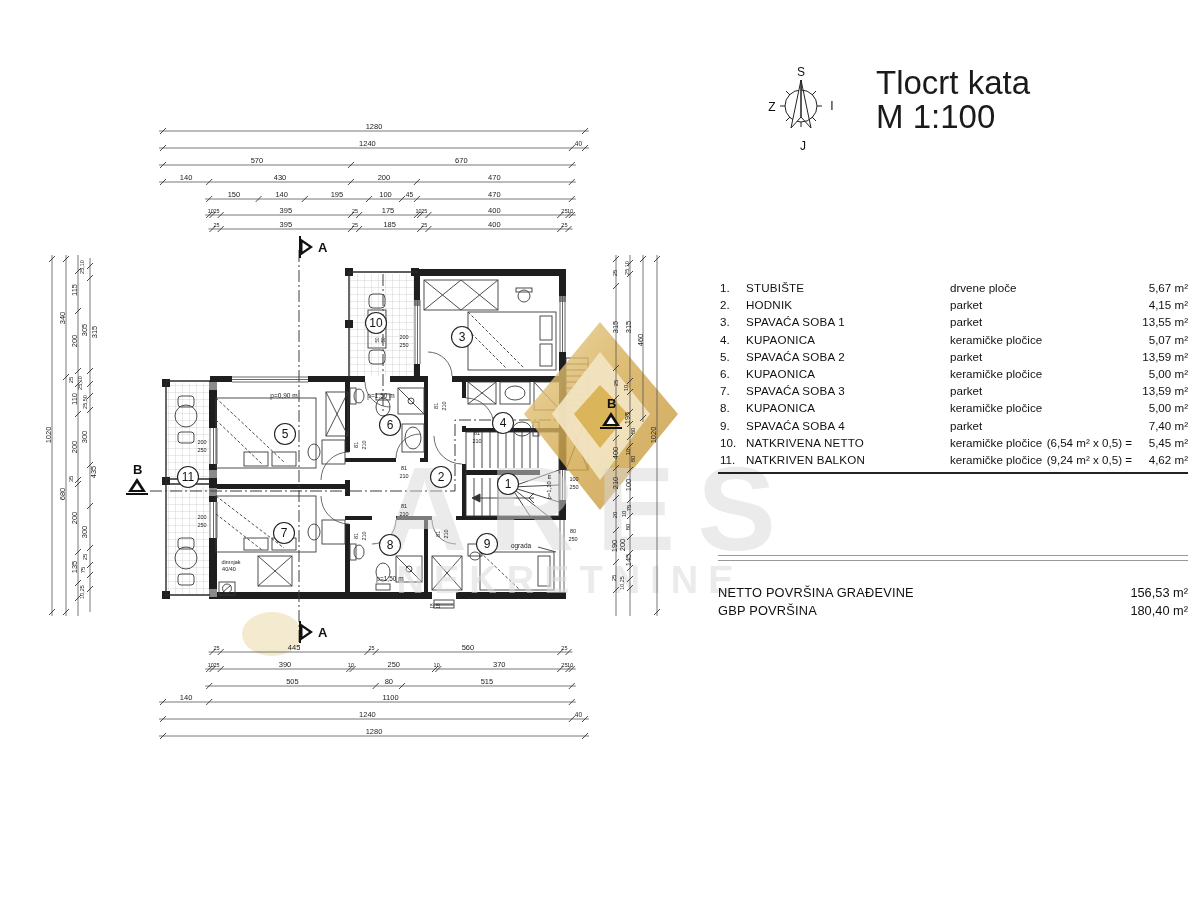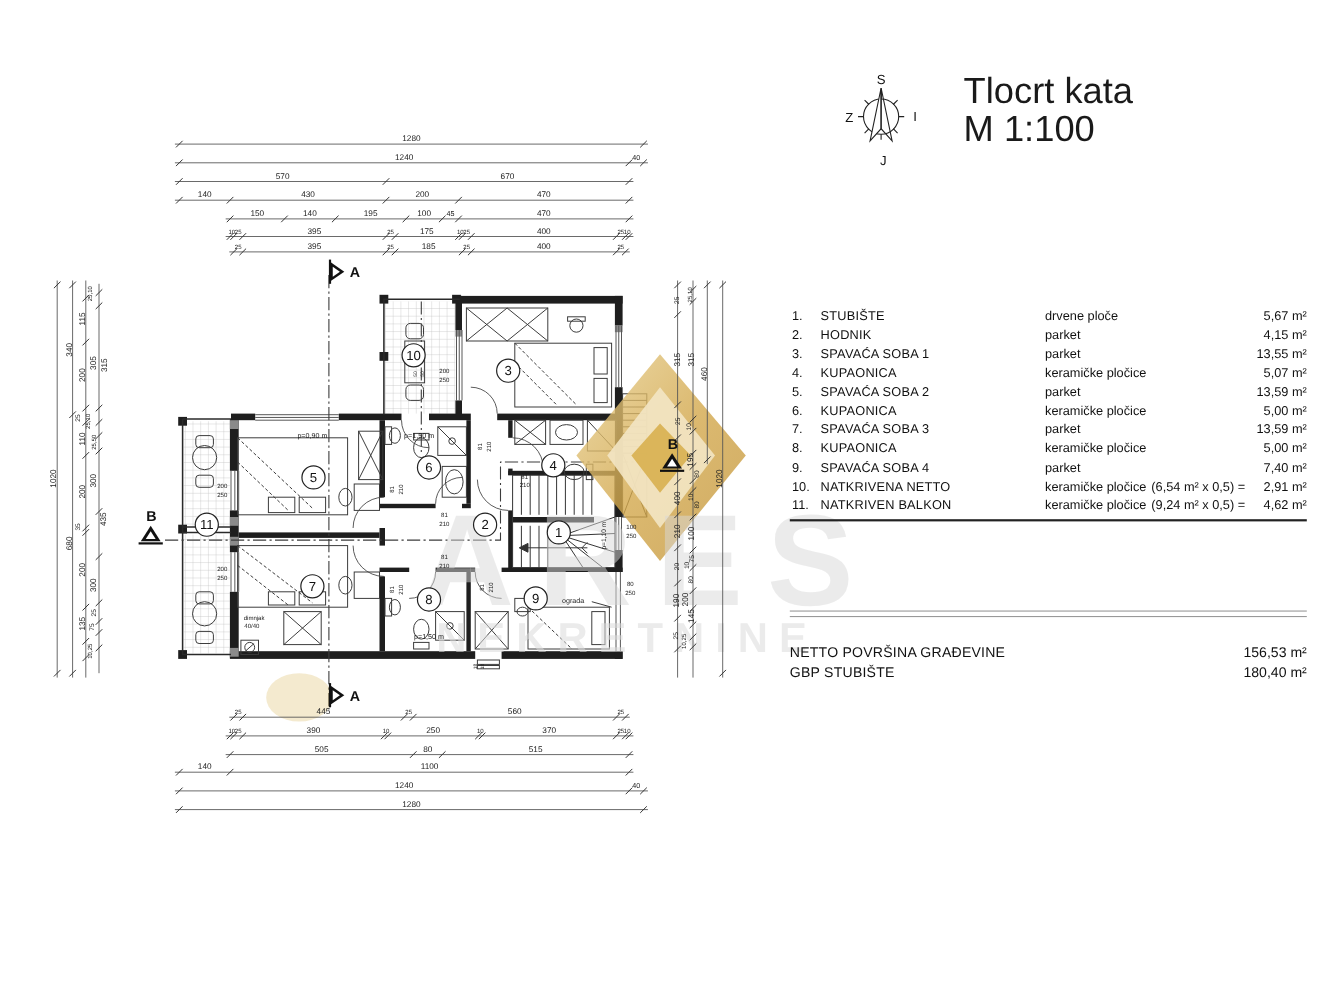--- a/index.html
+++ b/index.html
@@ -658,36 +658,36 @@
         <span class="name">SPAVAĆA SOBA 4</span>
         <span class="mat">parket</span>
         <span class="calc"></span>
         <span class="area">7,40 m²</span>
       </div>
       <div class="room-row">
         <span class="num">10.</span>
         <span class="name">NATKRIVENA NETTO</span>
         <span class="mat">keramičke pločice</span>
         <span class="calc">(6,54 m² x 0,5)  =</span>
-        <span class="area">2,91 m²</span>
+        <span class="area">5,45 m²</span>
       </div>
       <div class="room-row">
         <span class="num">11.</span>
         <span class="name">NATKRIVEN BALKON</span>
         <span class="mat">keramičke pločice</span>
         <span class="calc">(9,24 m² x 0,5)  =</span>
         <span class="area">4,62 m²</span>
       </div>
     </div>
 
   <div id="sep-double"></div>
   <div class="totals" id="totals-building">
       <div class="tot-row">
         <span class="lab">NETTO POVRŠINA GRAĐEVINE</span>
         <span class="val">156,53 m²</span>
       </div>
       <div class="tot-row">
-        <span class="lab">GBP STUBIŠTE</span>
+        <span class="lab">GBP POVRŠINA</span>
         <span class="val">180,40 m²</span>
       </div>
     </div>
 
 </div>
 
 </body></html>

